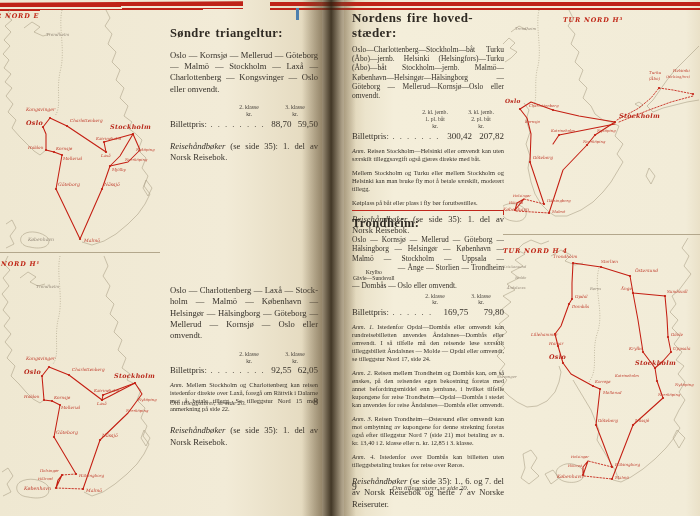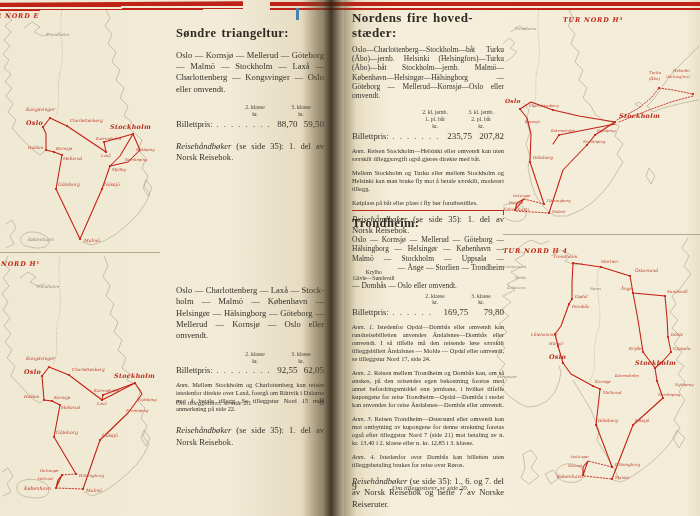--- a/index.html
+++ b/index.html
@@ -17,21 +17,21 @@
   .bluemark{position:absolute;left:296px;top:8px;width:2.5px;height:12px;background:#4d7fae;z-index:7}
   svg.map{position:absolute;z-index:3}
   #m1{left:0;top:10px;width:162px;height:244px}
   #m2{left:0;top:256px;width:162px;height:260px}
   #m3{left:503px;top:10px;width:197px;height:222px}
   #m4{left:495px;top:238px;width:205px;height:278px}
   .hdiv{position:absolute;height:1px;background:#b3a78c;z-index:3}
   .hdiv-l{left:0;top:252px;width:160px}
   .hdiv-r{left:503px;top:234px;width:197px}
   .col{position:absolute;z-index:4}
-  .col-l{left:176px;top:0;width:148px;height:431px}
+  .col-l{left:170px;top:0;width:148px;height:431px}
   .col-r{left:352px;top:0;width:152px;height:516px}
   .sec{position:absolute;left:0;right:0}
   .sec-tri{top:26px}.sec-cap{top:276px}
   .sec-nor{top:10px}.sec-tro{top:210px}
   .h1{font-size:12.5px;font-weight:bold;letter-spacing:.4px;word-spacing:1.6px;color:#2f2a23;margin:0;line-height:1.18}
   .h1-lg{font-size:13px}
   .route{font-size:8.6px;line-height:1.32;text-align:justify;margin:9px 0 0;hyphens:manual}
   .rt{font-size:7.5px;line-height:1.24;margin-top:4px}
   .pcols{display:flex;margin-top:9px}
   .pcols .sp{flex:1}
@@ -372,21 +372,21 @@
             <span class="blockline">kr.</span>
           </span>
         <span class="pcol">
             <span class="blockline">3. kl. jernb.</span>
             <span class="blockline">2. pl. båt</span>
             <span class="blockline">kr.</span>
           </span>
       </div>
       <div class="prow">
         <span class="lbl"><span>Billettpris:</span><span class="leader"> . . . . . . .</span></span>
-        <span class="val">235,75</span>
+        <span class="val">300,42</span>
         <span class="val">207,82</span>
       </div>
       <p class="anm anm-first"><span class="al">Anm.</span><span> Reisen Stockholm—Helsinki eller omvendt kan uten særskilt tilleggsavgift også gjøres direkte med båt.</span></p>
       <p class="anm">Mellem Stockholm og Turku eller mellem Stockholm og Helsinki kan man bruke fly mot å betale særskilt, moderert tillegg.</p>
       <p class="anm">Køiplass på båt eller plass i fly bør forut­bestilles.</p>
       <p class="hand hand-sm"><span class="hl">Reisehåndbøker</span><span> (se side 35): 1. del av Norsk Reisebok.</span></p>
     </div>
 
     <div class="sec sec-tro">
       <div class="redrule"></div>

